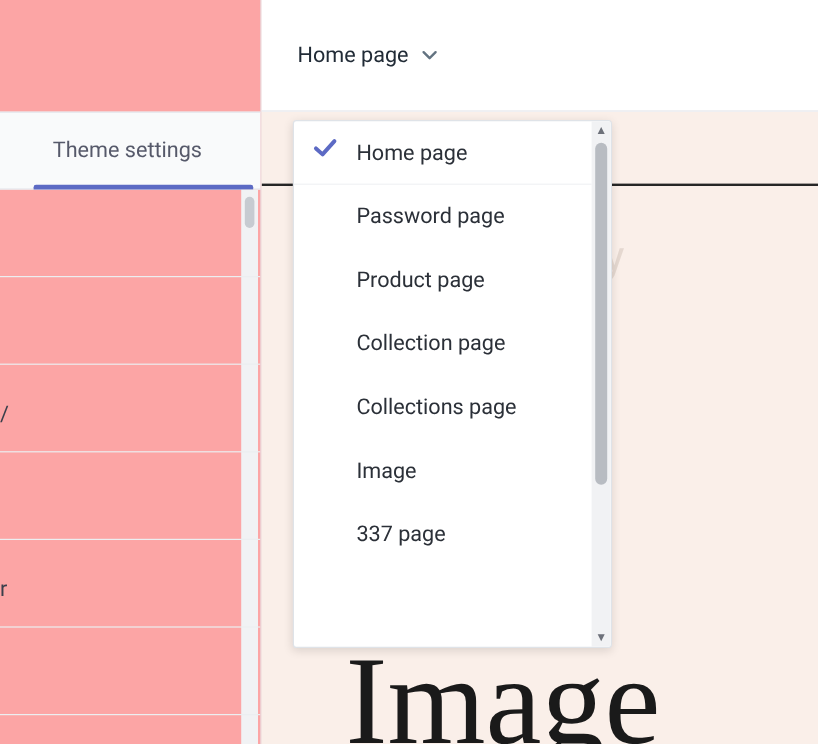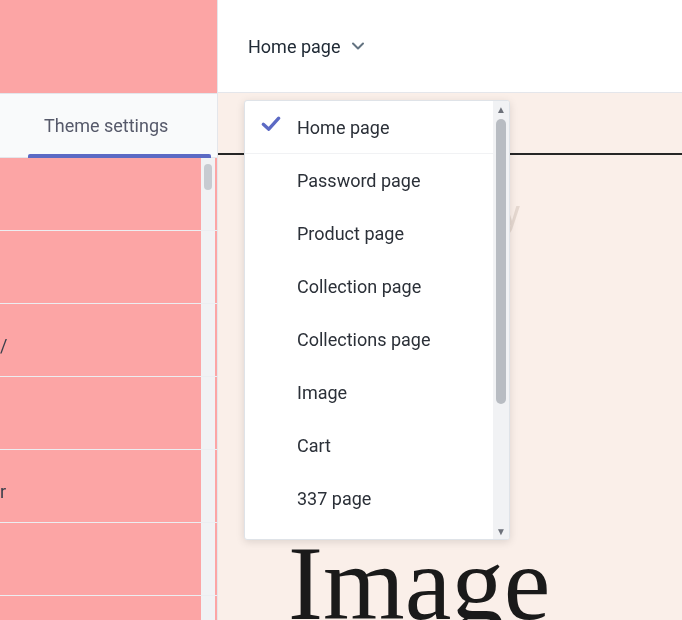--- a/index.html
+++ b/index.html
@@ -310,23 +310,20 @@
         <div class="item">
           <span>Collection page</span>
         </div>
         <div class="item">
           <span>Collections page</span>
         </div>
         <div class="item">
           <span>Image</span>
         </div>
         <div class="item">
-          <span>Cart</span>
-        </div>
-        <div class="item">
           <span>337 page</span>
         </div>
       </div>
     <div class="scroll-track">
       <div class="arrow-btn arrow-up">▲</div>
       <div class="scroll-thumb"></div>
       <div class="arrow-btn arrow-down">▼</div>
     </div>
   </div>
 

